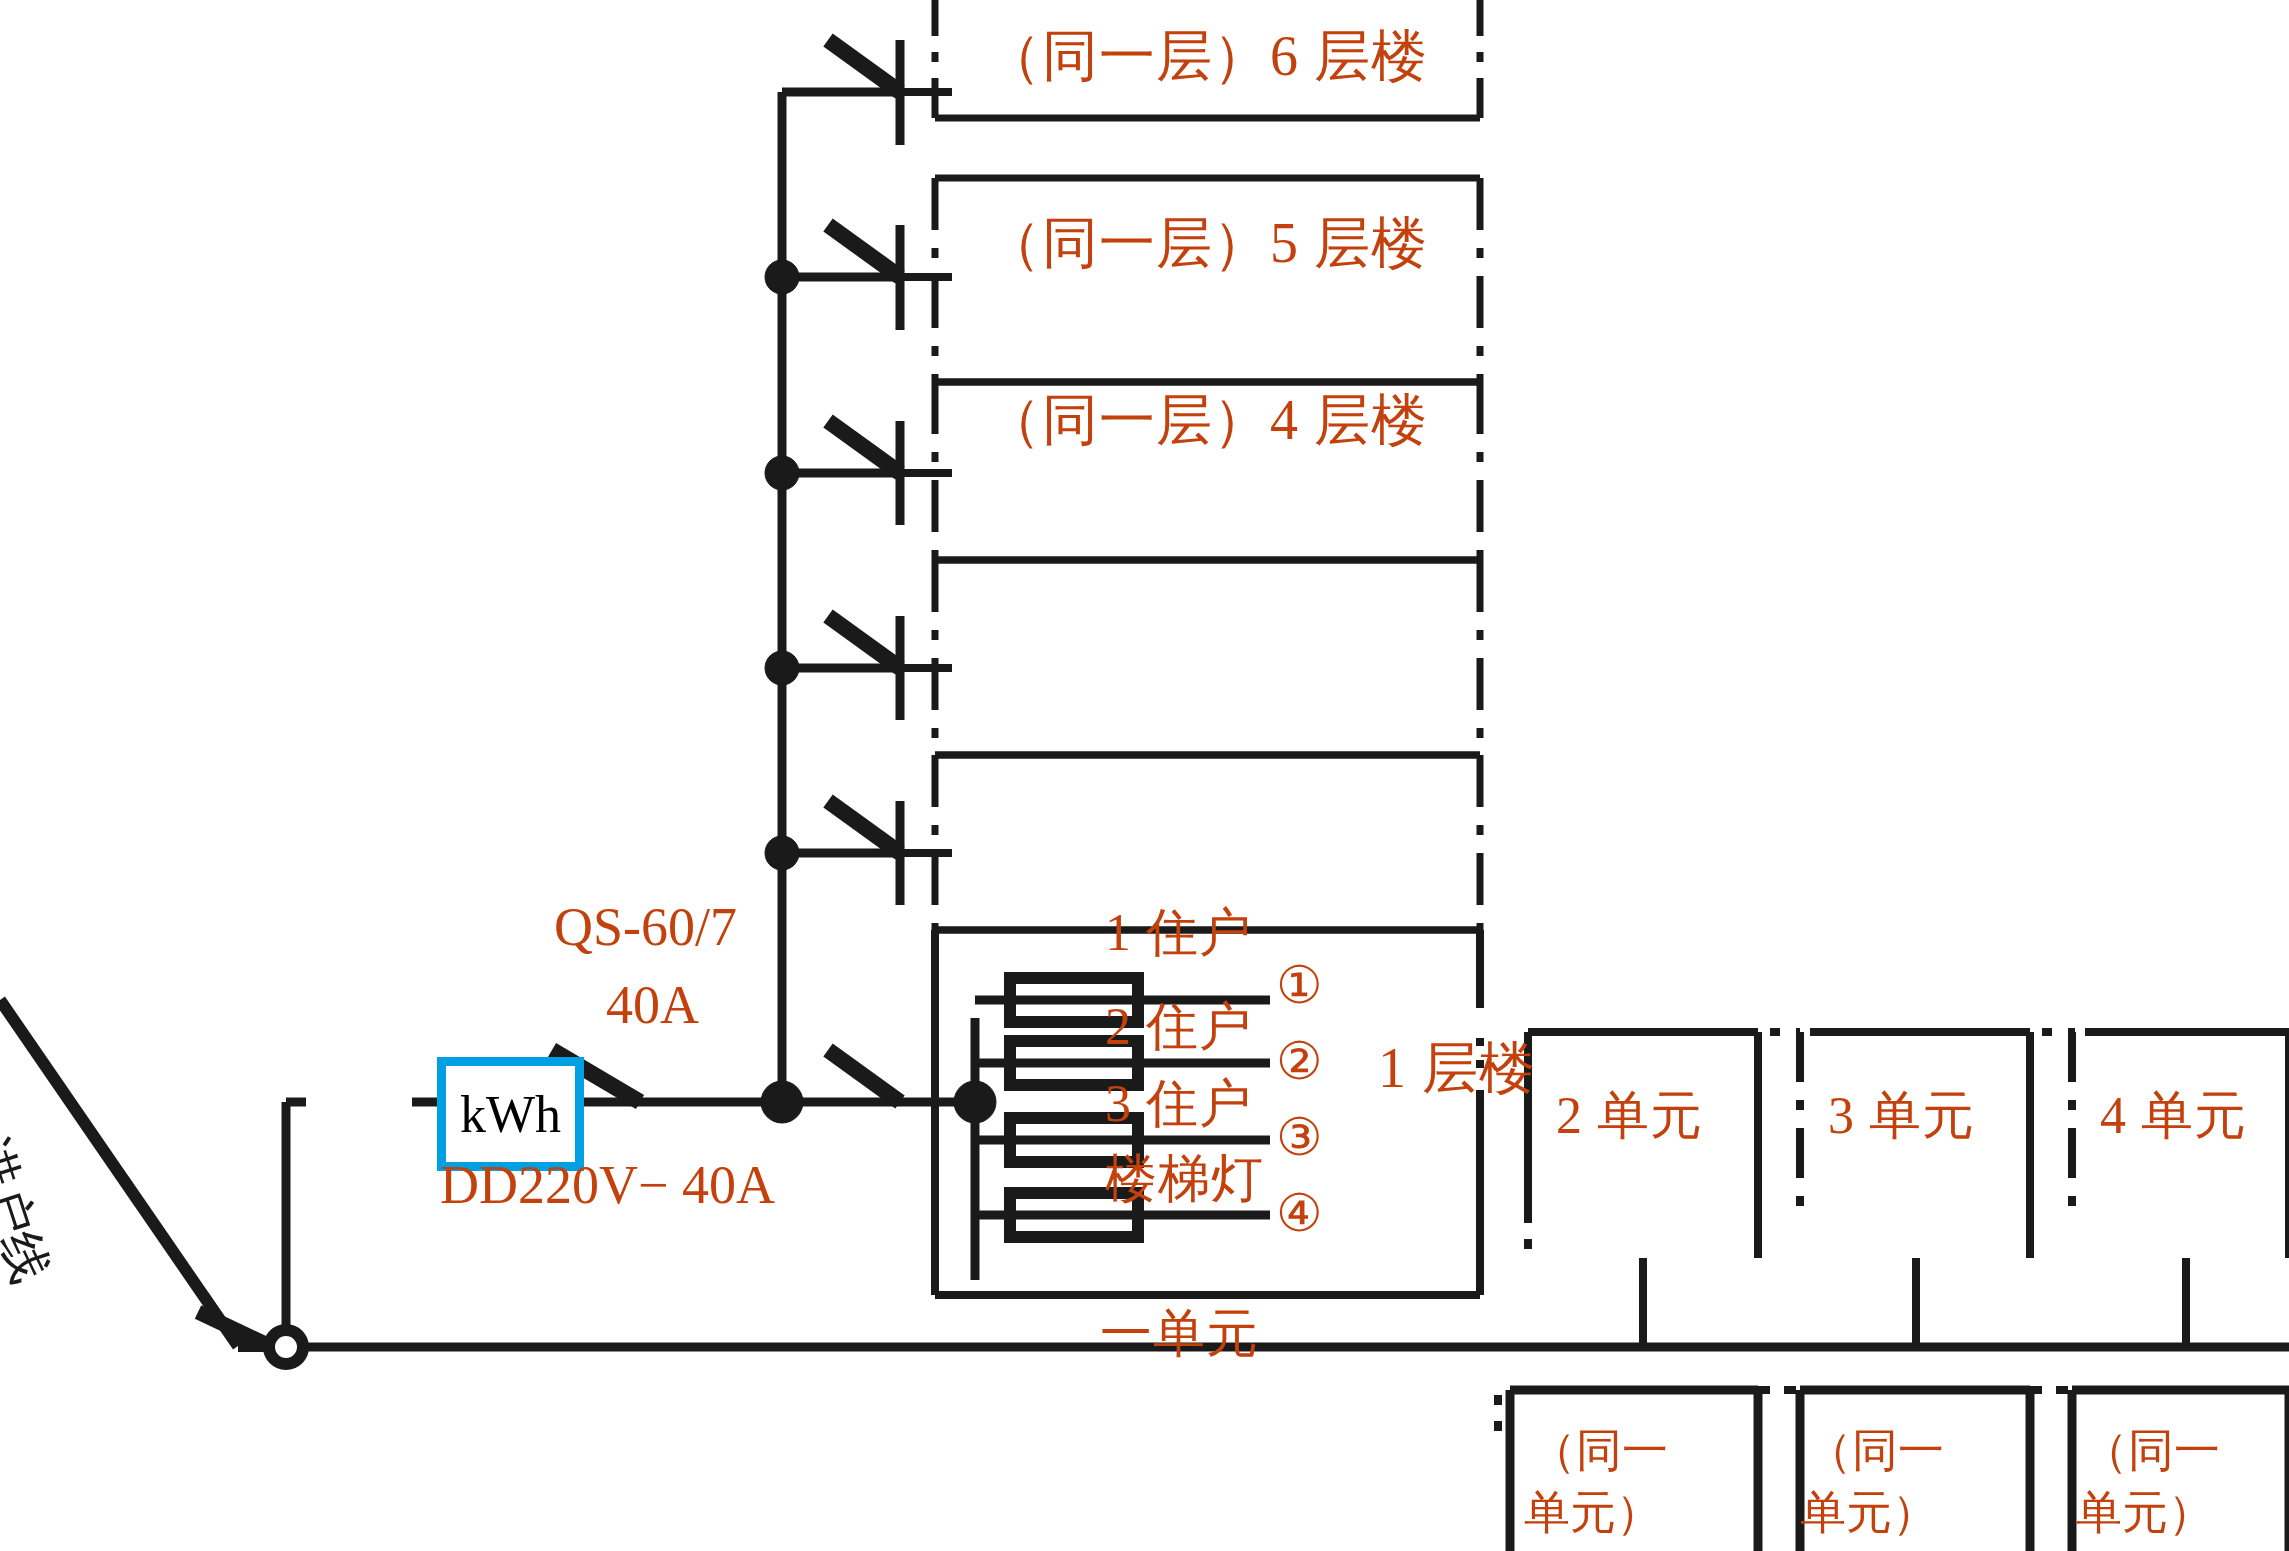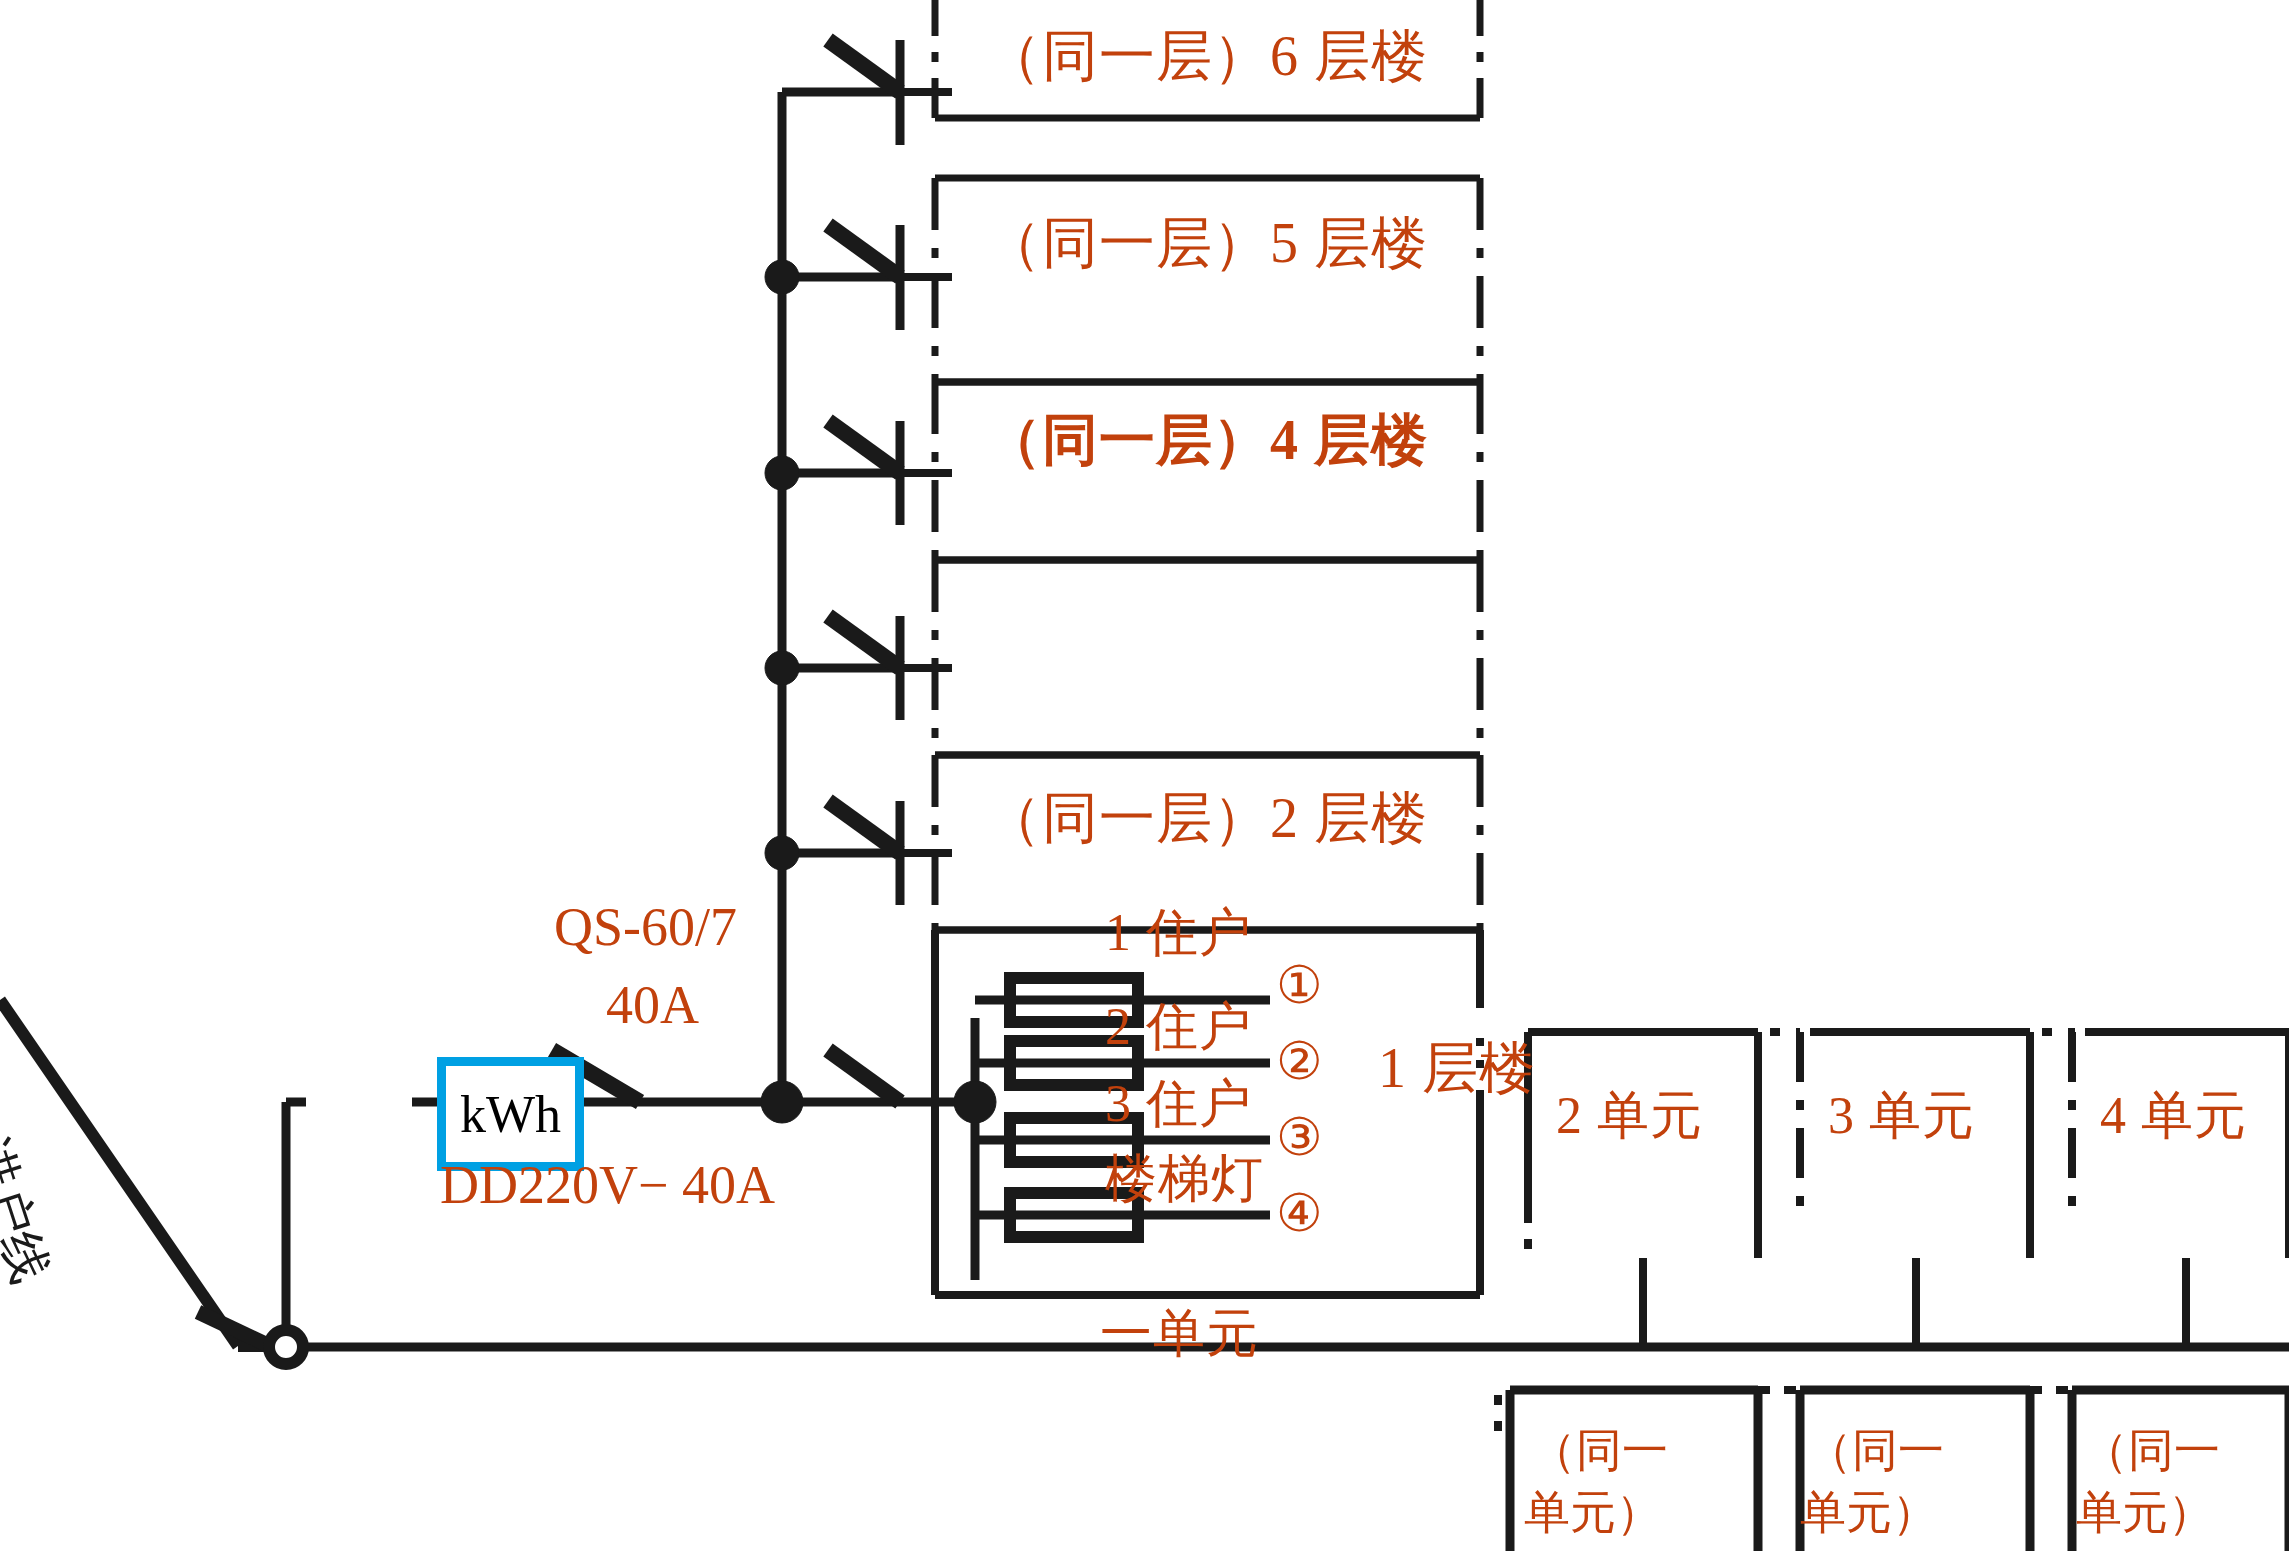--- a/index.html
+++ b/index.html
@@ -249,22 +249,21 @@
       </g>
 
       <path d="M 1758 1390 L 1800 1390" stroke-width="8" stroke-dasharray="12 14"></path>
       <path d="M 2030 1390 L 2072 1390" stroke-width="8" stroke-dasharray="12 14"></path>
 
     </g>
   </svg>
 
   <div class="lbl floor-label" style="left:985px; top:28px;">（同一层）6 层楼</div>
   <div class="lbl floor-label" style="left:985px; top:215px;">（同一层）5 层楼</div>
-  <div class="lbl floor-label" style="left:985px; top:412px;font-weight:bold;">（同一层）4 层楼</div>
-  <div class="lbl floor-label" style="left:985px; top:790px;">（同一层）2 层楼</div>
+  <div class="lbl floor-label" style="left:985px; top:392px;">（同一层）4 层楼</div>
 
   <div class="lbl spec-label" style="left:554px; top:900px;">QS-60/7</div>
   <div class="lbl spec-label" style="left:606px; top:978px;">40A</div>
 
   <div class="meter-box" style="left:437px; top:1057px; width:147px; height:114px;">
     <span class="kwh-text">kWh</span>
   </div>
   <div class="lbl spec-label" style="left:440px; top:1158px;">DD220V− 40A</div>
 
   <div class="rot-label" style="left:18px; top:1128px;">进户线</div>

